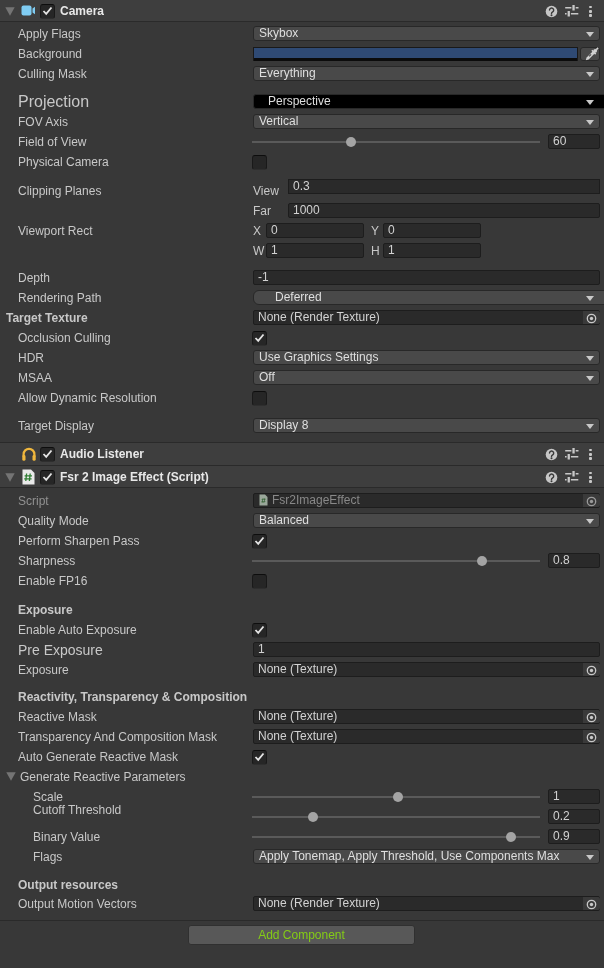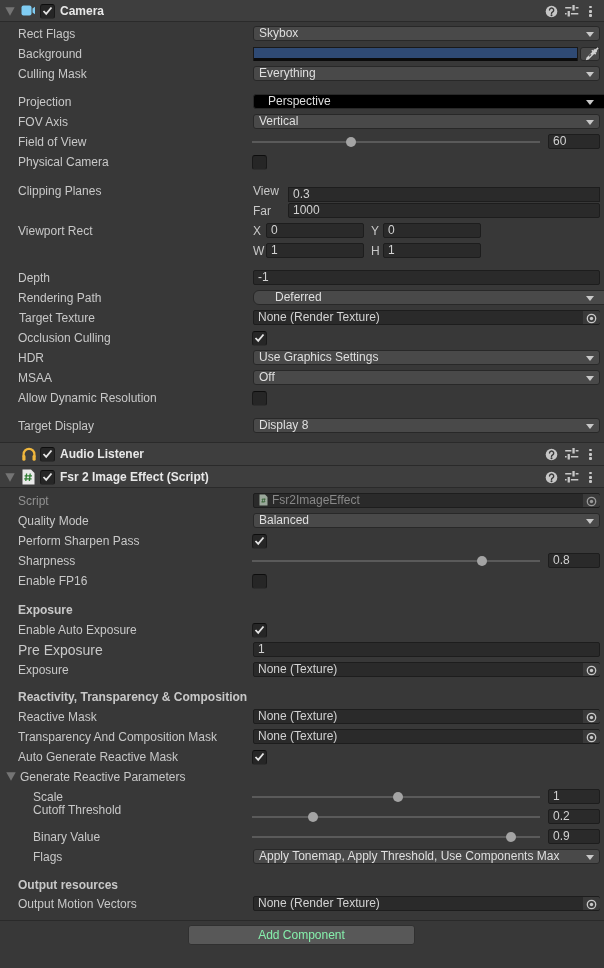--- a/index.html
+++ b/index.html
@@ -22,69 +22,69 @@
     <rect x="0.2" y="2" width="6.2" height="1.5" fill="#c8c8c8"></rect>
     <rect x="7.4" y="0" width="2.3" height="5.5" fill="#c8c8c8"></rect>
     <rect x="10.7" y="2" width="2.8" height="1.5" fill="#c8c8c8"></rect>
     <rect x="0" y="8" width="1.6" height="1.5" fill="#c8c8c8"></rect>
     <rect x="2.6" y="6" width="2.3" height="5.5" fill="#c8c8c8"></rect>
     <rect x="5.9" y="8" width="7.4" height="1.5" fill="#c8c8c8"></rect>
   </svg>
 <div style="position:absolute;left:589px;top:5.8px;width:2.6px;height:2.6px;border-radius:1px;background:#c8c8c8"></div>
 <div style="position:absolute;left:589px;top:10.0px;width:2.6px;height:2.6px;border-radius:1px;background:#c8c8c8"></div>
 <div style="position:absolute;left:589px;top:14.2px;width:2.6px;height:2.6px;border-radius:1px;background:#c8c8c8"></div>
-<div style="position:absolute;left:18px;top:24px;height:20px;line-height:20px;font-size:12px;color:#c8c8c8;font-weight:normal;white-space:nowrap">Rect Flags</div>
+<div style="position:absolute;left:18px;top:24px;height:20px;line-height:20px;font-size:12px;color:#c8c8c8;font-weight:normal;white-space:nowrap">Apply Flags</div>
 <div style="position:absolute;left:253px;top:26px;width:340px;height:13px;background:#494949;border:1px solid #282828;border-radius:3px;line-height:13px;padding-left:5px;font-size:12px;color:#dfdfdf;overflow:hidden;white-space:nowrap;box-sizing:content-box">Skybox</div>
 <div style="position:absolute;left:586px;top:32px;width:0;height:0;border-left:4px solid transparent;border-right:4px solid transparent;border-top:5px solid #c8c8c8"></div>
 <div style="position:absolute;left:18px;top:44px;height:20px;line-height:20px;font-size:12px;color:#c8c8c8;font-weight:normal;white-space:nowrap">Background</div>
 <div style="position:absolute;left:253px;top:47px;width:325px;height:14px;background:#2f4a74;border:1px solid #191919;box-sizing:border-box"></div>
 <div style="position:absolute;left:254px;top:58px;width:323px;height:3px;background:#0b0b0b"></div>
 <div style="position:absolute;left:580px;top:47px;width:20px;height:14px;background:#494949;border:1px solid #282828;border-radius:3px;box-sizing:border-box"></div>
 <svg style="position:absolute;left:584.5px;top:46.5px" width="14" height="14" viewBox="0 0 14 14">
     <path d="M0.8 13.2 L1.6 10.4 L7.6 4.4 L9.6 6.4 L3.6 12.4 Z" fill="#d2d2d2"></path>
     <path d="M4.1 9.3 L6.1 7.3" stroke="#494949" stroke-width="1.2"></path>
     <path d="M6.9 3.3 L10.7 7.1" stroke="#d2d2d2" stroke-width="1.6"></path>
     <circle cx="10.2" cy="3.8" r="1.9" fill="#d2d2d2"></circle>
     <path d="M11.3 2.7 L13.1 0.9" stroke="#d2d2d2" stroke-width="1.6"></path>
   </svg>
 <div style="position:absolute;left:18px;top:64px;height:20px;line-height:20px;font-size:12px;color:#c8c8c8;font-weight:normal;white-space:nowrap">Culling Mask</div>
 <div style="position:absolute;left:253px;top:66px;width:340px;height:13px;background:#494949;border:1px solid #282828;border-radius:3px;line-height:13px;padding-left:5px;font-size:12px;color:#dfdfdf;overflow:hidden;white-space:nowrap;box-sizing:content-box">Everything</div>
 <div style="position:absolute;left:586px;top:72px;width:0;height:0;border-left:4px solid transparent;border-right:4px solid transparent;border-top:5px solid #c8c8c8"></div>
-<div style="position:absolute;left:18px;top:92px;height:20px;line-height:20px;font-size:12px;color:#c8c8c8;font-weight:normal;white-space:nowrap">Projection</div>
+<div style="position:absolute;left:18px;top:92px;height:20px;line-height:20px;font-size:16px;color:#c8c8c8;font-weight:normal;white-space:nowrap">Projection</div>
 <div style="position:absolute;left:253px;top:94px;width:340px;height:13px;background:#000000;border:1px solid #282828;border-radius:3px;line-height:13px;padding-left:14px;font-size:12px;color:#dfdfdf;overflow:hidden;white-space:nowrap;box-sizing:content-box">Perspective</div>
 <div style="position:absolute;left:586px;top:100px;width:0;height:0;border-left:4px solid transparent;border-right:4px solid transparent;border-top:5px solid #c8c8c8"></div>
 <div style="position:absolute;left:18px;top:112px;height:20px;line-height:20px;font-size:12px;color:#c8c8c8;font-weight:normal;white-space:nowrap">FOV Axis</div>
 <div style="position:absolute;left:253px;top:114px;width:340px;height:13px;background:#494949;border:1px solid #282828;border-radius:3px;line-height:13px;padding-left:5px;font-size:12px;color:#dfdfdf;overflow:hidden;white-space:nowrap;box-sizing:content-box">Vertical</div>
 <div style="position:absolute;left:586px;top:120px;width:0;height:0;border-left:4px solid transparent;border-right:4px solid transparent;border-top:5px solid #c8c8c8"></div>
 <div style="position:absolute;left:18px;top:132px;height:20px;line-height:20px;font-size:12px;color:#c8c8c8;font-weight:normal;white-space:nowrap">Field of View</div>
 <div style="position:absolute;left:252px;top:141px;width:288px;height:2px;background:#5a5a5a"></div>
 <div style="position:absolute;left:346px;top:137px;width:10px;height:10px;border-radius:50%;background:#a4a4a4"></div>
 <div style="position:absolute;left:548px;top:134px;width:46px;height:13px;background:#2a2a2a;border:1px solid #1d1d1d;border-radius:2px;line-height:13px;padding-left:4px;font-size:12px;color:#d2d2d2;overflow:hidden;white-space:nowrap;box-sizing:content-box">60</div>
 <div style="position:absolute;left:18px;top:152px;height:20px;line-height:20px;font-size:12px;color:#c8c8c8;font-weight:normal;white-space:nowrap">Physical Camera</div>
 <div style="position:absolute;left:252px;top:155px;width:13px;height:13px;background:#262626;border-top:1px solid #0d0d0d;border-left:1px solid #191919;border-right:1px solid #191919;border-bottom:1px solid #2e2e2e;border-radius:3px"></div>
 <div style="position:absolute;left:18px;top:181px;height:20px;line-height:20px;font-size:12px;color:#c8c8c8;font-weight:normal;white-space:nowrap">Clipping Planes</div>
 <div style="position:absolute;left:253px;top:181px;height:20px;line-height:20px;font-size:12px;color:#c8c8c8;font-weight:normal;white-space:nowrap">View</div>
-<div style="position:absolute;left:288px;top:187px;width:306px;height:13px;background:#2a2a2a;border:1px solid #1d1d1d;border-radius:0;line-height:13px;padding-left:4px;font-size:12px;color:#d2d2d2;overflow:hidden;white-space:nowrap;box-sizing:content-box">0.3</div>
+<div style="position:absolute;left:288px;top:179px;width:306px;height:13px;background:#2a2a2a;border:1px solid #1d1d1d;border-radius:0;line-height:13px;padding-left:4px;font-size:12px;color:#d2d2d2;overflow:hidden;white-space:nowrap;box-sizing:content-box">0.3</div>
 <div style="position:absolute;left:253px;top:201px;height:20px;line-height:20px;font-size:12px;color:#c8c8c8;font-weight:normal;white-space:nowrap">Far</div>
 <div style="position:absolute;left:288px;top:203px;width:306px;height:13px;background:#2a2a2a;border:1px solid #1d1d1d;border-radius:2px;line-height:13px;padding-left:4px;font-size:12px;color:#d2d2d2;overflow:hidden;white-space:nowrap;box-sizing:content-box">1000</div>
 <div style="position:absolute;left:18px;top:221px;height:20px;line-height:20px;font-size:12px;color:#c8c8c8;font-weight:normal;white-space:nowrap">Viewport Rect</div>
 <div style="position:absolute;left:253px;top:221px;height:20px;line-height:20px;font-size:12px;color:#c8c8c8;font-weight:normal;white-space:nowrap">X</div>
 <div style="position:absolute;left:266px;top:223px;width:92px;height:13px;background:#2a2a2a;border:1px solid #1d1d1d;border-radius:2px;line-height:13px;padding-left:4px;font-size:12px;color:#d2d2d2;overflow:hidden;white-space:nowrap;box-sizing:content-box">0</div>
 <div style="position:absolute;left:371px;top:221px;height:20px;line-height:20px;font-size:12px;color:#c8c8c8;font-weight:normal;white-space:nowrap">Y</div>
 <div style="position:absolute;left:383px;top:223px;width:92px;height:13px;background:#2a2a2a;border:1px solid #1d1d1d;border-radius:2px;line-height:13px;padding-left:4px;font-size:12px;color:#d2d2d2;overflow:hidden;white-space:nowrap;box-sizing:content-box">0</div>
 <div style="position:absolute;left:253px;top:241px;height:20px;line-height:20px;font-size:12px;color:#c8c8c8;font-weight:normal;white-space:nowrap">W</div>
 <div style="position:absolute;left:266px;top:243px;width:92px;height:13px;background:#2a2a2a;border:1px solid #1d1d1d;border-radius:2px;line-height:13px;padding-left:4px;font-size:12px;color:#d2d2d2;overflow:hidden;white-space:nowrap;box-sizing:content-box">1</div>
 <div style="position:absolute;left:371px;top:241px;height:20px;line-height:20px;font-size:12px;color:#c8c8c8;font-weight:normal;white-space:nowrap">H</div>
 <div style="position:absolute;left:383px;top:243px;width:92px;height:13px;background:#2a2a2a;border:1px solid #1d1d1d;border-radius:2px;line-height:13px;padding-left:4px;font-size:12px;color:#d2d2d2;overflow:hidden;white-space:nowrap;box-sizing:content-box">1</div>
 <div style="position:absolute;left:18px;top:268px;height:20px;line-height:20px;font-size:12px;color:#c8c8c8;font-weight:normal;white-space:nowrap">Depth</div>
 <div style="position:absolute;left:253px;top:270px;width:341px;height:13px;background:#2a2a2a;border:1px solid #1d1d1d;border-radius:2px;line-height:13px;padding-left:4px;font-size:12px;color:#d2d2d2;overflow:hidden;white-space:nowrap;box-sizing:content-box">-1</div>
 <div style="position:absolute;left:18px;top:288px;height:20px;line-height:20px;font-size:12px;color:#c8c8c8;font-weight:normal;white-space:nowrap">Rendering Path</div>
 <div style="position:absolute;left:253px;top:290px;width:340px;height:13px;background:#494949;border:1px solid #282828;border-radius:6px;line-height:13px;padding-left:21px;font-size:12px;color:#dfdfdf;overflow:hidden;white-space:nowrap;box-sizing:content-box">Deferred</div>
 <div style="position:absolute;left:586px;top:296px;width:0;height:0;border-left:4px solid transparent;border-right:4px solid transparent;border-top:5px solid #c8c8c8"></div>
-<div style="position:absolute;left:19px;top:308px;height:20px;line-height:20px;font-size:12px;color:#c8c8c8;font-weight:normal;white-space:nowrap">Target Texture</div>
+<div style="position:absolute;left:6px;top:308px;height:20px;line-height:20px;font-size:12px;color:#c8c8c8;font-weight:bold;white-space:nowrap">Target Texture</div>
 <div style="position:absolute;left:253px;top:310px;width:341px;height:13px;background:#2a2a2a;border:1px solid #1d1d1d;border-radius:2px;line-height:13px;padding-left:4px;font-size:12px;color:#d2d2d2;overflow:hidden;white-space:nowrap;box-sizing:content-box">None (Render Texture)</div>
 <div style="position:absolute;left:583px;top:311px;width:17px;height:13px;background:#3a3a3a;border-radius:0 2px 2px 0;"></div>
 <svg style="position:absolute;left:586.0px;top:312.5px" width="11" height="11" viewBox="0 0 11 11">
     <circle cx="5.5" cy="5.5" r="4.2" fill="none" stroke="#c8c8c8" stroke-width="1.3"></circle>
     <circle cx="5.5" cy="5.5" r="1.7" fill="#c8c8c8"></circle>
   </svg>
 <div style="position:absolute;left:18px;top:328px;height:20px;line-height:20px;font-size:12px;color:#c8c8c8;font-weight:normal;white-space:nowrap">Occlusion Culling</div>
 <div style="position:absolute;left:252px;top:331px;width:13px;height:13px;background:#262626;border-top:1px solid #0d0d0d;border-left:1px solid #191919;border-right:1px solid #191919;border-bottom:1px solid #2e2e2e;border-radius:3px"></div>
 <svg style="position:absolute;left:254px;top:333px" width="11" height="10" viewBox="0 0 11 10">
     <path d="M1.5 5 L4.2 7.8 L9.5 1.5" fill="none" stroke="#e4e4e4" stroke-width="1.8"></path>
@@ -240,12 +240,12 @@
 <div style="position:absolute;left:586px;top:855px;width:0;height:0;border-left:4px solid transparent;border-right:4px solid transparent;border-top:5px solid #c8c8c8"></div>
 <div style="position:absolute;left:18px;top:875px;height:20px;line-height:20px;font-size:12px;color:#c8c8c8;font-weight:bold;white-space:nowrap">Output resources</div>
 <div style="position:absolute;left:18px;top:894px;height:20px;line-height:20px;font-size:12px;color:#c8c8c8;font-weight:normal;white-space:nowrap">Output Motion Vectors</div>
 <div style="position:absolute;left:253px;top:896px;width:341px;height:13px;background:#2a2a2a;border:1px solid #1d1d1d;border-radius:2px;line-height:13px;padding-left:4px;font-size:12px;color:#d2d2d2;overflow:hidden;white-space:nowrap;box-sizing:content-box">None (Render Texture)</div>
 <div style="position:absolute;left:583px;top:897px;width:17px;height:13px;background:#3a3a3a;border-radius:0 2px 2px 0;"></div>
 <svg style="position:absolute;left:586.0px;top:898.5px" width="11" height="11" viewBox="0 0 11 11">
     <circle cx="5.5" cy="5.5" r="4.2" fill="none" stroke="#c8c8c8" stroke-width="1.3"></circle>
     <circle cx="5.5" cy="5.5" r="1.7" fill="#c8c8c8"></circle>
   </svg>
 <div style="position:absolute;left:0;top:920px;width:604px;height:1px;background:#2a2a2a"></div>
-<div style="position:absolute;left:188px;top:925px;width:227px;height:20px;background:#585858;border:1px solid #303030;border-radius:3px;box-sizing:border-box;text-align:center;line-height:18px;font-size:12px;color:#86efac">Add Component</div>
+<div style="position:absolute;left:188px;top:925px;width:227px;height:20px;background:#585858;border:1px solid #303030;border-radius:3px;box-sizing:border-box;text-align:center;line-height:18px;font-size:12px;color:#84cc16">Add Component</div>
 </body></html>

